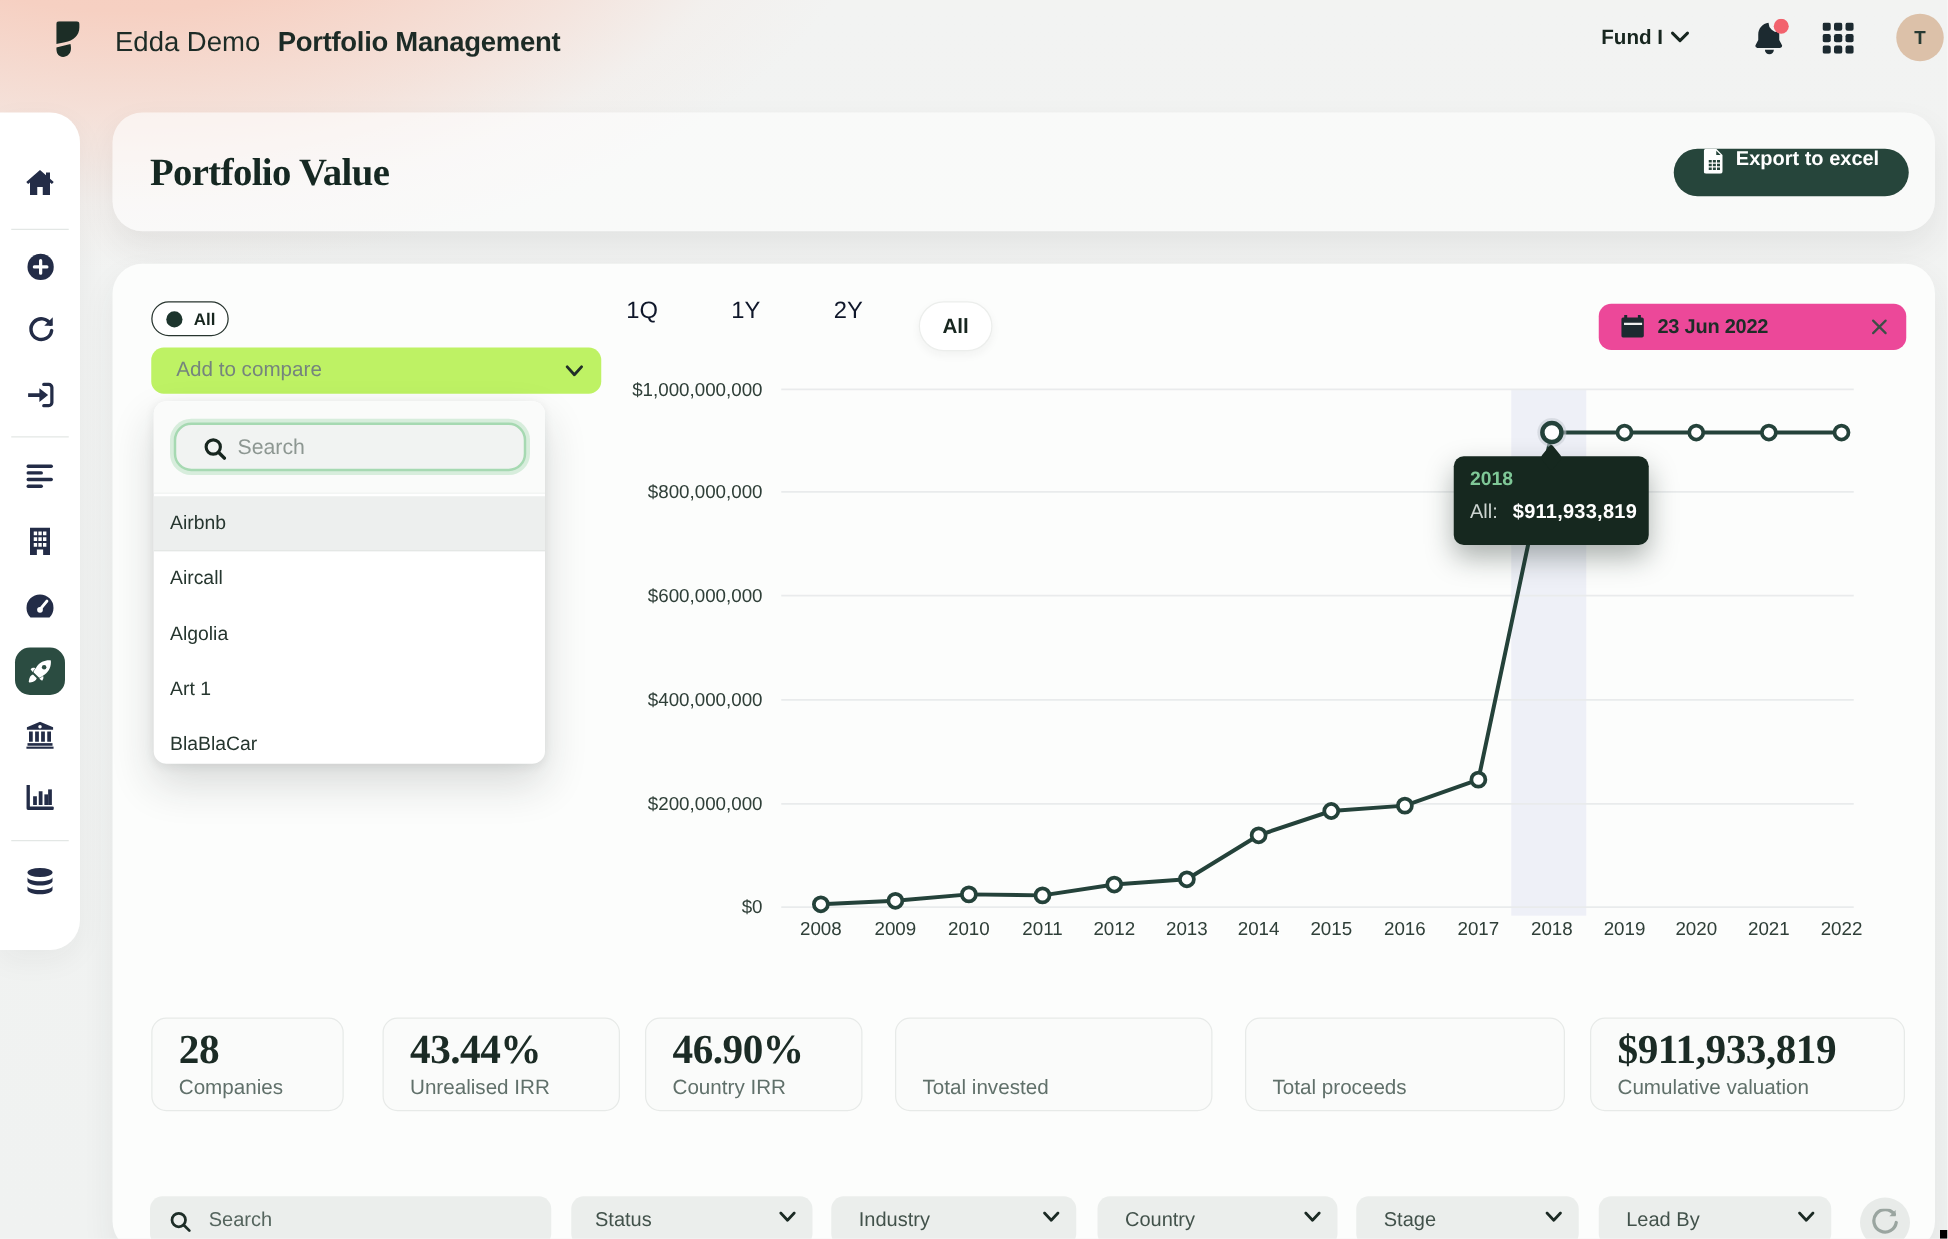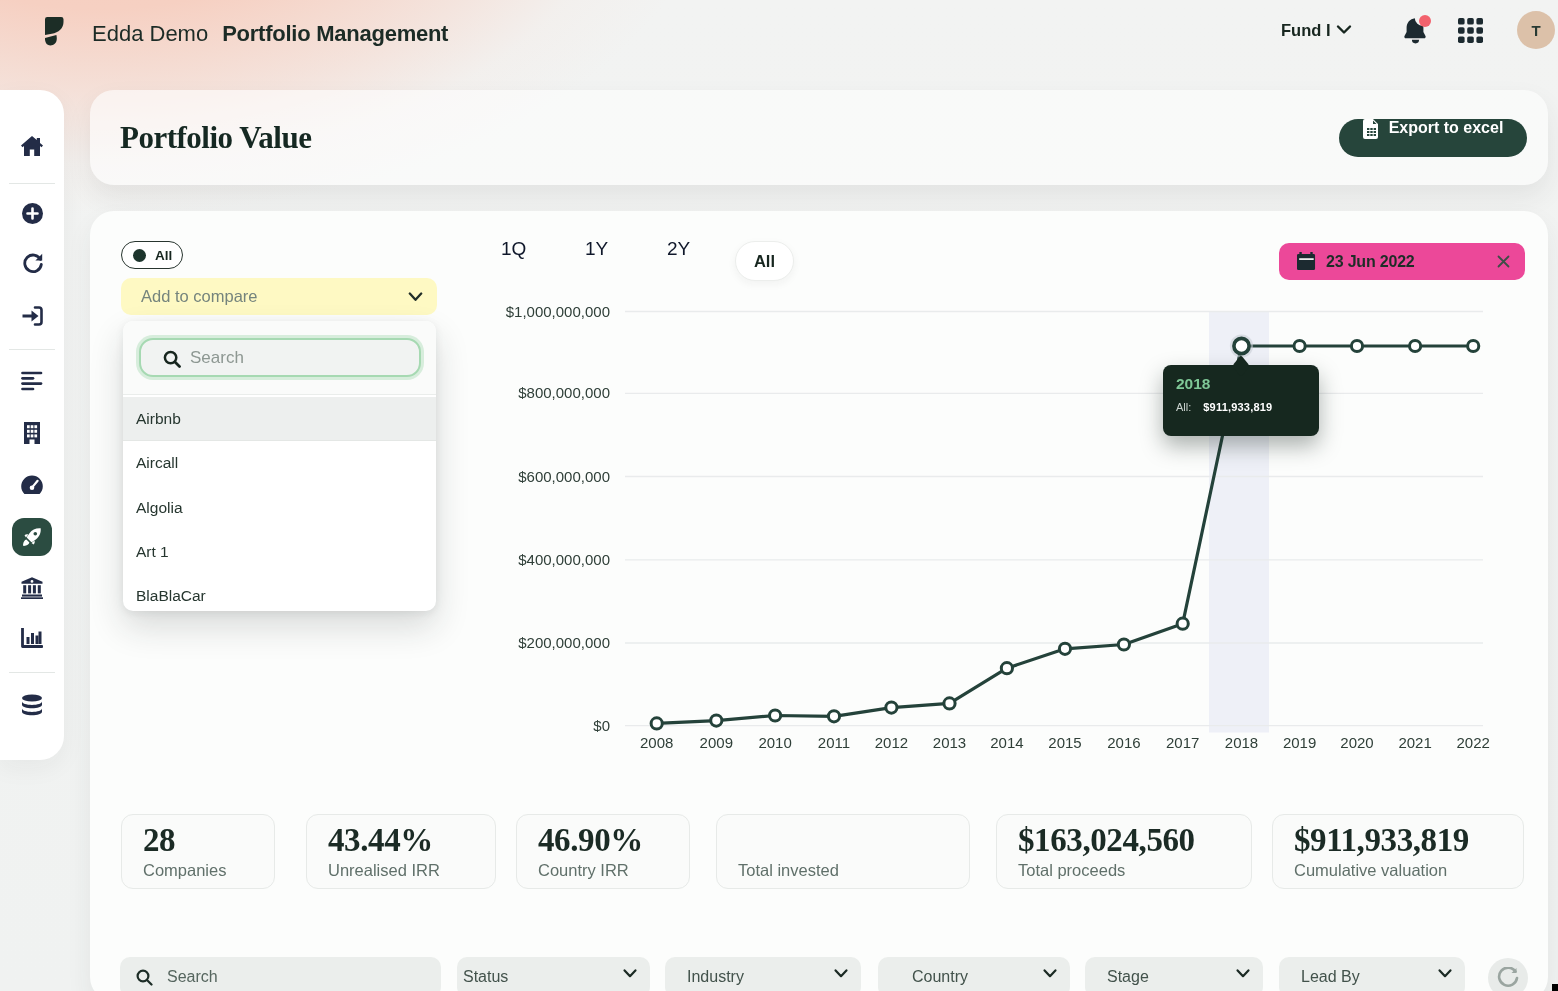--- a/index.html
+++ b/index.html
@@ -35,21 +35,21 @@
 .htitle { position:absolute; left:120px; top:120px; font-family:"Liberation Serif", serif; font-size:31px; font-weight:700; color:#152822; letter-spacing:-0.5px; }
 .exportbtn { position:absolute; left:1339px; top:119px; width:188px; height:38px; border-radius:19px; background:#26453b; color:#fff; display:flex; align-items:flex-start; justify-content:center; gap:9px; font-size:16px; font-weight:700; }
 
 
 .mcard { position:absolute; left:90px; top:211px; width:1458px; height:790px; border-radius:24px; background:#fcfdfc; box-shadow:0 12px 26px rgba(45,55,55,.07); }
 
 
 .toggle { position:absolute; left:121px; top:241px; width:62px; height:28px; border:1.6px solid #28352f; border-radius:14px; background:#fff; display:flex; align-items:center; }
 .toggle .dot { width:13px; height:13px; border-radius:50%; background:#1d352d; margin-left:11px; }
 .toggle .lbl { font-size:13.5px; font-weight:700; color:#17261f; margin-left:9px; }
-.addsel { position:absolute; left:121px; top:278px; width:316px; height:37px; border-radius:10px; background:#fef9c3; display:flex; align-items:center; }
+.addsel { position:absolute; left:121px; top:278px; width:360px; height:37px; border-radius:10px; background:#bef264; display:flex; align-items:center; }
 .addsel span { font-size:16.5px; color:#75847d; margin-left:20px; }
 .addsel svg { position:absolute; right:14px; }
 
 
 .ddpanel { position:absolute; left:123px; top:321px; width:313px; height:290px; border-radius:10px; background:#fff; box-shadow:0 16px 34px rgba(30,40,40,.16), 0 2px 8px rgba(30,40,40,.08); }
 .ddhead { position:absolute; left:123px; top:321px; width:313px; height:74px; border-radius:10px 10px 0 0; background:#fafbfa; border-bottom:1px solid #eaedeb; }
 .search1 { position:absolute; left:139px; top:338px; width:282px; height:39px; border-radius:14px; background:#f1f3f2; border:2px solid #a6d9b2; box-shadow:0 0 0 3px rgba(186,226,195,0.55); display:flex; align-items:center; }
 .search1 span { font-size:17px; color:#8d9792; margin-left:49px; }
 .ddrow { position:absolute; left:123px; width:313px; height:44px; display:flex; align-items:center; font-size:15.5px; font-weight:700; color:#26362f; }
 .ddrow span { margin-left:13px; font-weight:400; }
@@ -60,21 +60,21 @@
 .allpill { position:absolute; left:735px; top:241px; width:59px; height:40px; border-radius:20px; background:#fff; border:1px solid #eceeec; box-shadow:0 3px 8px rgba(30,40,40,.05); display:flex; align-items:center; justify-content:center; font-size:16.5px; font-weight:700; color:#17261f; }
 
 
 .datepill { position:absolute; left:1279px; top:243px; width:246px; height:37px; border-radius:10px; background:#ec4899; display:flex; align-items:center; }
 .datepill .txt { font-size:16px; font-weight:700; color:#1d2d27; margin-left:10px; letter-spacing:-0.2px; }
 
 
 .tip { position:absolute; left:1163px; top:365px; width:156px; height:71px; border-radius:8px; background:#16281f; box-shadow:0 10px 22px rgba(20,35,30,.35); }
 .tip:before { content:""; position:absolute; left:71px; top:-6px; width:14px; height:14px; background:#16281f; transform:rotate(45deg) skew(6deg,6deg); border-radius:2.5px; }
 .tip .yr { position:absolute; left:13px; top:10px; font-size:15.5px; font-weight:700; color:#7fc897; }
-.tip .ln { position:absolute; left:13px; top:35.5px; font-size:11px; color:#ccd4d0; }
+.tip .ln { position:absolute; left:13px; top:35.5px; font-size:16px; color:#ccd4d0; }
 .tip .ln b { color:#fff; margin-left:12px; letter-spacing:.2px; }
 
 
 .scard { position:absolute; top:814px; height:75px; border-radius:12px; background:#fafbfa; border:1px solid #e7eae8; }
 .scard .num { position:absolute; left:21px; top:7px; font-family:"Liberation Serif", serif; font-size:33px; font-weight:700; color:#1b2b25; letter-spacing:-0.4px; white-space:nowrap; }
 .scard .lab { position:absolute; left:21px; top:46px; font-size:16.5px; color:#60706a; white-space:nowrap; }
 
 
 .fbox { position:absolute; top:957px; height:40px; border-radius:10px; background:#ebeeec; display:flex; align-items:center; font-size:16px; color:#42524b; }
 .fbox .cv { position:absolute; right:13px; top:12px; }
@@ -323,49 +323,48 @@
     <div class="lab">Unrealised IRR</div>
   </div>
 <div class="scard" style="left:516px;width:174px">
     <div class="num">46.90%</div>
     <div class="lab">Country IRR</div>
   </div>
 <div class="scard" style="left:716px;width:254px">
     <div class="lab">Total invested</div>
   </div>
 <div class="scard" style="left:996px;width:256px">
-    <div class="num">$163,024,560</div>
     <div class="lab">Total proceeds</div>
   </div>
 <div class="scard" style="left:1272px;width:252px">
     <div class="num">$911,933,819</div>
     <div class="lab">Cumulative valuation</div>
   </div>
 
 <div class="fbox searchf" style="left:120px;width:321px">
 <svg style="margin-left:16px" width="17" height="17" viewBox="0 0 17 17">
       <circle cx="7" cy="7" r="5.4" stroke="#1d2d27" stroke-width="2.2" fill="none"></circle>
       <path d="M11.2 11.2 L15.5 15.5" stroke="#1d2d27" stroke-width="2.2" stroke-linecap="round"></path>
     </svg>
 <span>Search</span>
   </div>
 <div class="fbox" style="left:457px;width:193px">
-    <span style="margin-left:6px">Status</span>
+    <span style="margin-left:19px">Status</span>
     <svg class="cv" width="14" height="9" viewBox="0 0 14 9">
       <path d="M1.6 1.4 L7 7.2 L12.4 1.4" stroke="#1b2a24" stroke-width="2.2" fill="none" stroke-linecap="round" stroke-linejoin="round"></path>
     </svg>
   </div>
 <div class="fbox" style="left:665px;width:196px">
     <span style="margin-left:22px">Industry</span>
     <svg class="cv" width="14" height="9" viewBox="0 0 14 9">
       <path d="M1.6 1.4 L7 7.2 L12.4 1.4" stroke="#1b2a24" stroke-width="2.2" fill="none" stroke-linecap="round" stroke-linejoin="round"></path>
     </svg>
   </div>
 <div class="fbox" style="left:878px;width:192px">
-    <span style="margin-left:34px">Country</span>
+    <span style="margin-left:22px">Country</span>
     <svg class="cv" width="14" height="9" viewBox="0 0 14 9">
       <path d="M1.6 1.4 L7 7.2 L12.4 1.4" stroke="#1b2a24" stroke-width="2.2" fill="none" stroke-linecap="round" stroke-linejoin="round"></path>
     </svg>
   </div>
 <div class="fbox" style="left:1085px;width:178px">
     <span style="margin-left:22px">Stage</span>
     <svg class="cv" width="14" height="9" viewBox="0 0 14 9">
       <path d="M1.6 1.4 L7 7.2 L12.4 1.4" stroke="#1b2a24" stroke-width="2.2" fill="none" stroke-linecap="round" stroke-linejoin="round"></path>
     </svg>
   </div>

